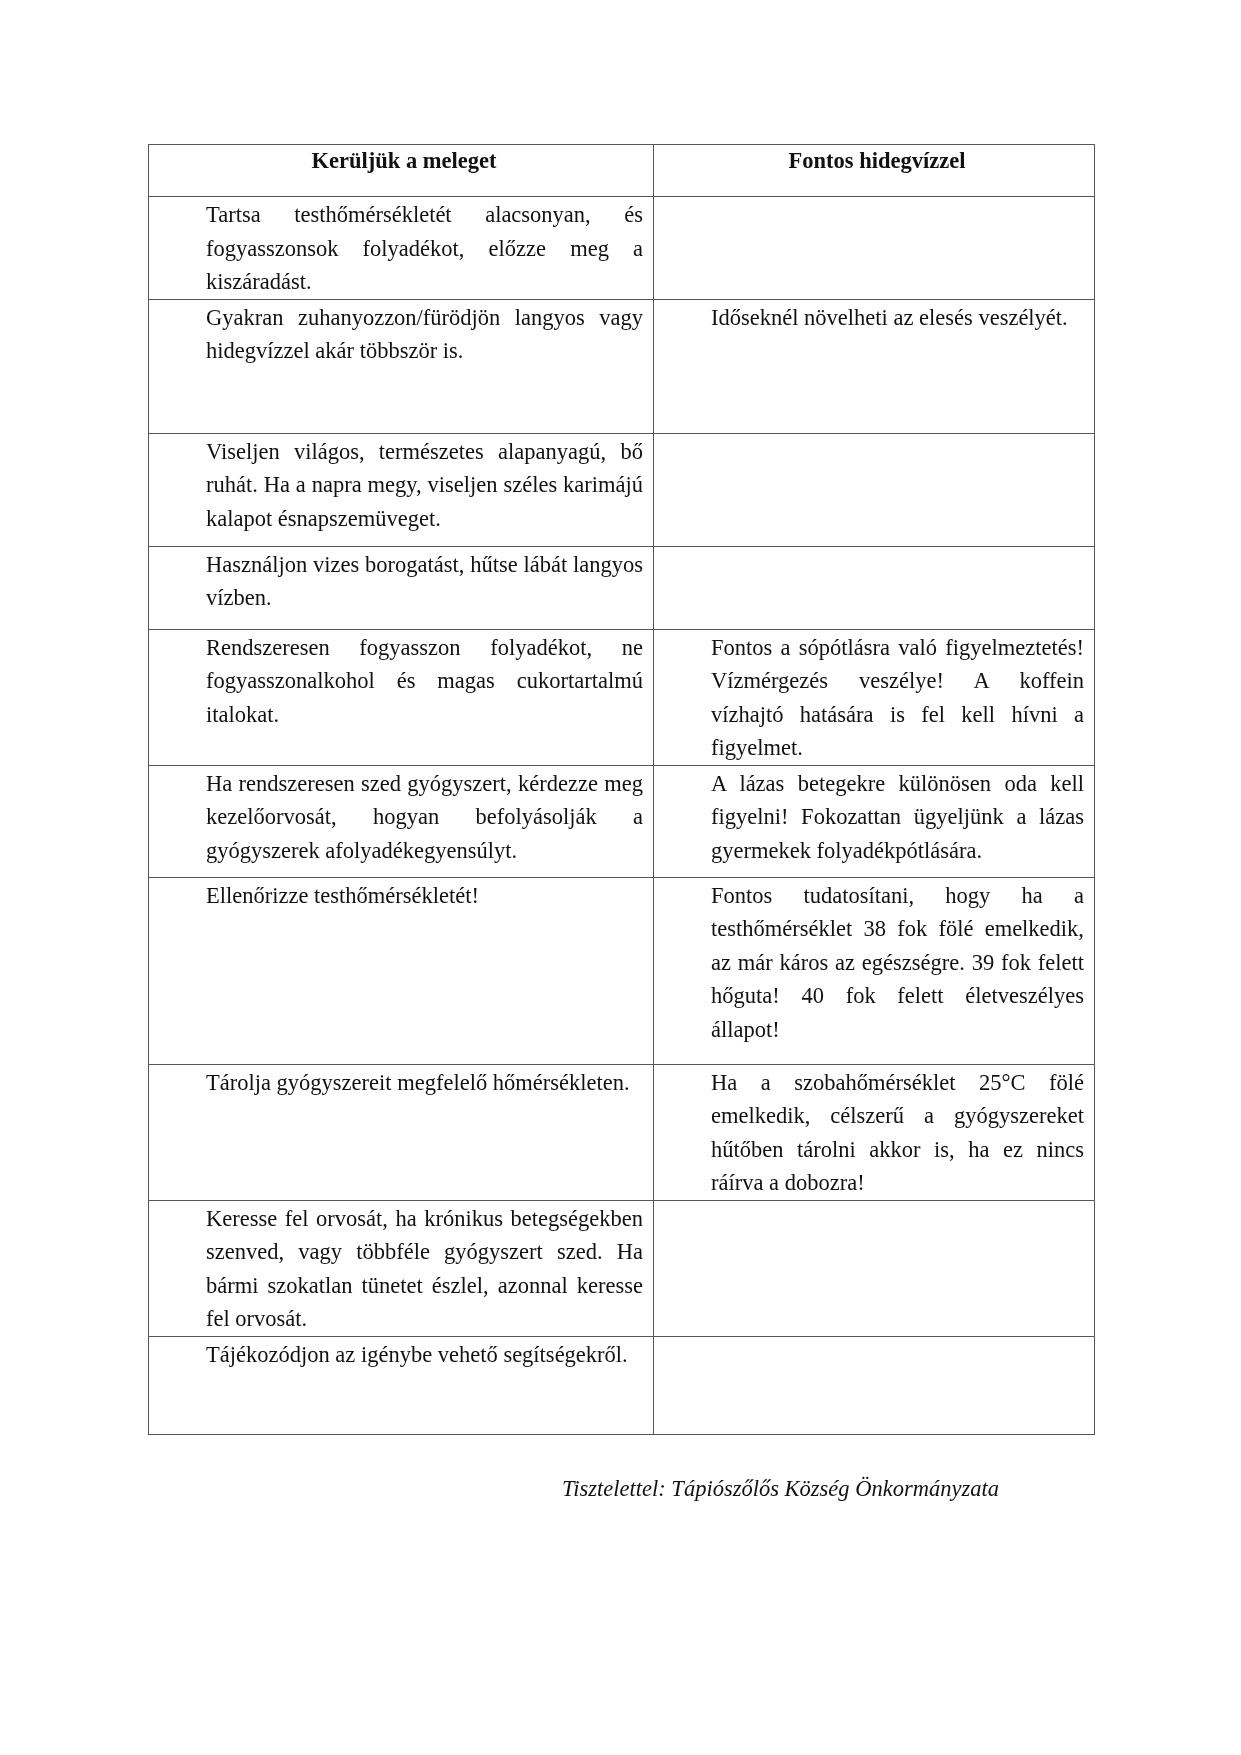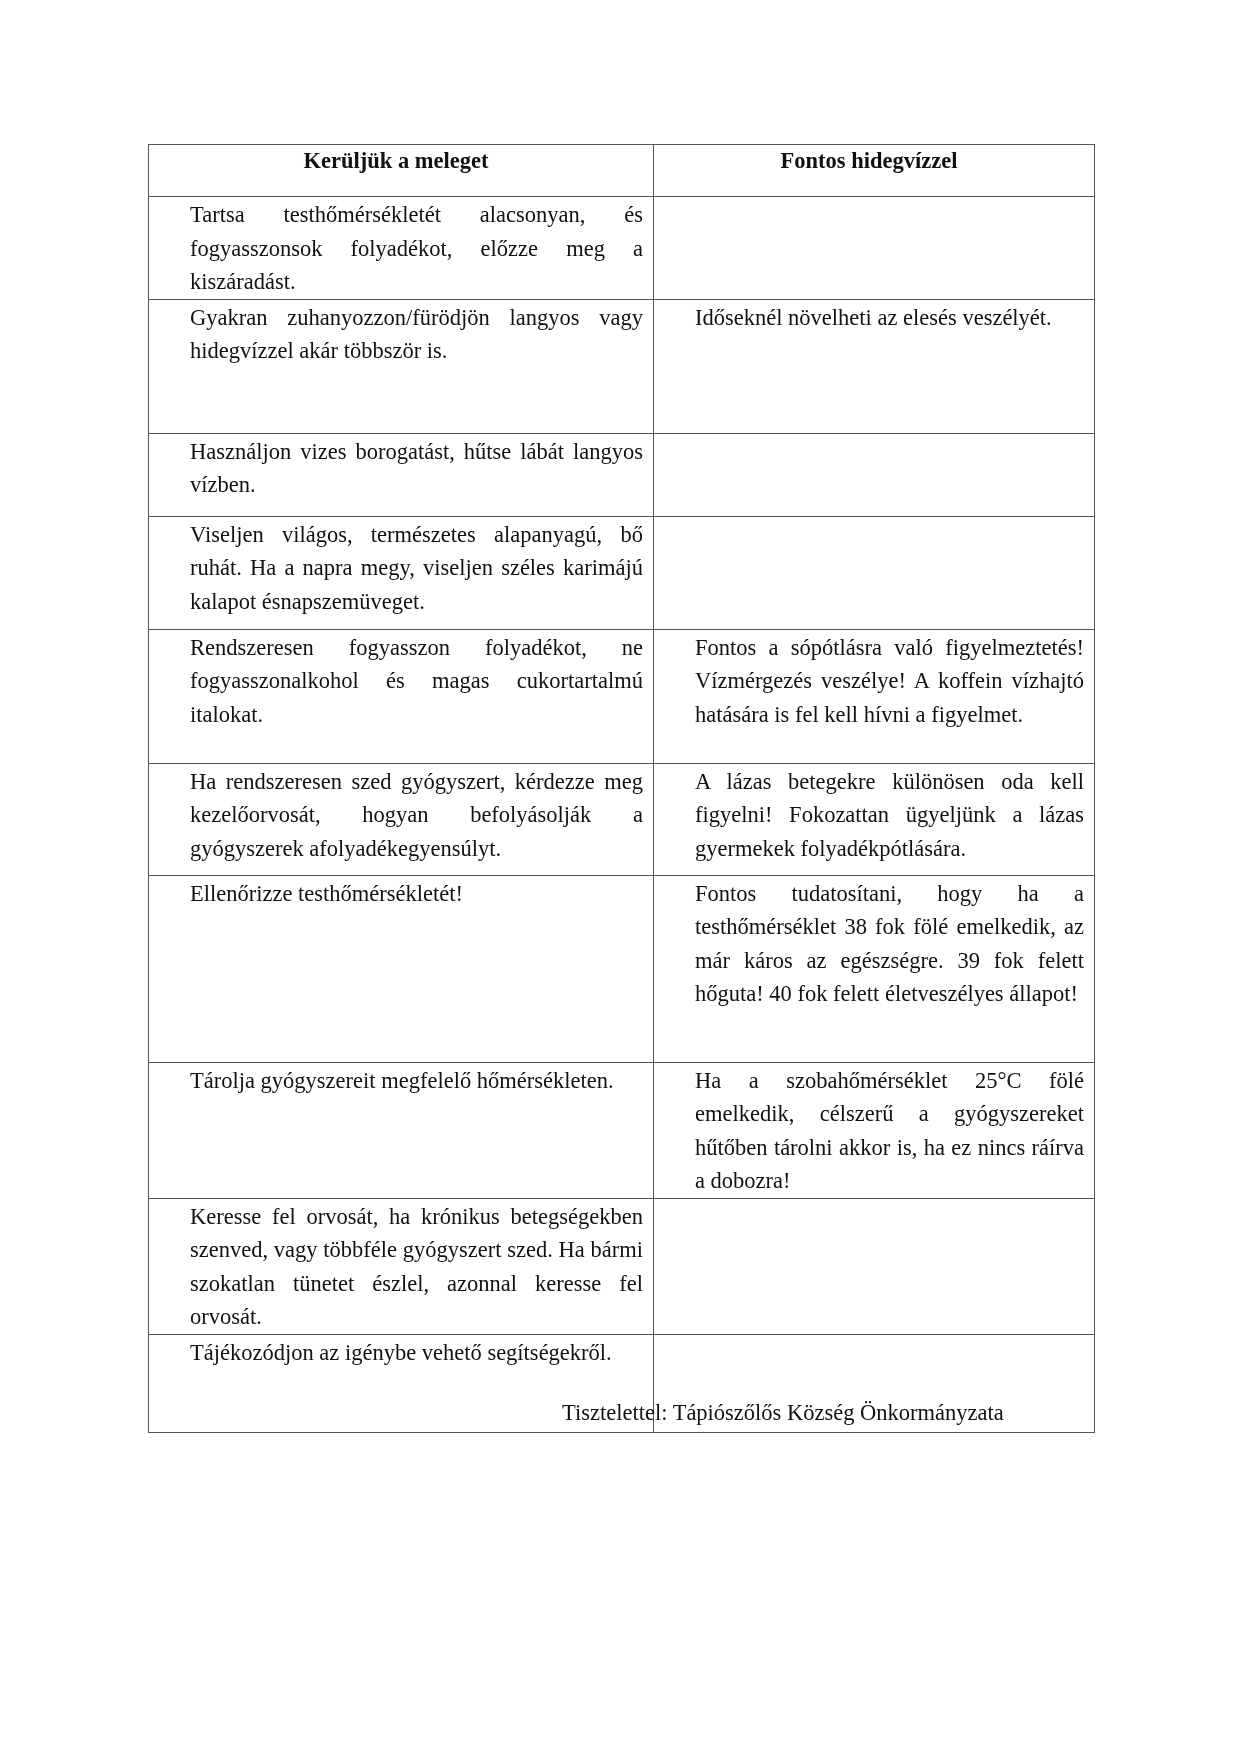--- a/index.html
+++ b/index.html
@@ -21,38 +21,39 @@
       top: 144px;
       width: 946px;
       border-collapse: collapse;
       table-layout: fixed;
     }
     .page-table td, .page-table th {
       border: 1.5px solid #555555;
       vertical-align: top;
       font-size: 22.5px;
       line-height: 33.5px;
-      padding: 1px 10px 0 0;
+      padding: 1px 10px 0 16px;
       text-align: justify;
       text-align-last: left;
     }
     .page-table th {
       font-weight: bold;
       text-align: center;
       text-align-last: center;
       padding-top: 0;
       line-height: 32px;
     }
     .page-table .col-a { width: 505px; }
     .page-table .col-b { width: 441px; }
     .cell-text { display: block; margin-left: 41px; }
     .signature {
       position: absolute;
       left: 562px;
-      top: 1398px;
+      top: 1474px;
+      font-style: italic;
       font-size: 22.5px;
       line-height: 30px;
       white-space: nowrap;
     }
   </style>
 </head>
 <body>
 
 <table class="page-table">
   <colgroup>
@@ -75,31 +76,31 @@
         </td>
     </tr>
     <tr style="height:134px">
       <td>
           <span class="cell-text">Gyakran zuhanyozzon/fürödjön langyos vagy hidegvízzel akár többször is.</span>
         </td>
       <td>
           <span class="cell-text">Időseknél növelheti az elesés veszélyét.</span>
         </td>
     </tr>
-    <tr style="height:83px">
+    <tr style="height:113px">
       <td>
-          <span class="cell-text">Használjon vizes borogatást, hűtse lábát langyos vízben.</span>
+          <span class="cell-text">Viseljen világos, természetes alapanyagú, bő ruhát. Ha a napra megy, viseljen széles karimájú kalapot ésnapszemüveget.</span>
         </td>
       <td>
           <span class="cell-text"></span>
         </td>
     </tr>
-    <tr style="height:113px">
+    <tr style="height:83px">
       <td>
-          <span class="cell-text">Viseljen világos, természetes alapanyagú, bő ruhát. Ha a napra megy, viseljen széles karimájú kalapot ésnapszemüveget.</span>
+          <span class="cell-text">Használjon vizes borogatást, hűtse lábát langyos vízben.</span>
         </td>
       <td>
           <span class="cell-text"></span>
         </td>
     </tr>
     <tr style="height:134px">
       <td>
           <span class="cell-text">Rendszeresen fogyasszon folyadékot, ne fogyasszonalkohol és magas cukortartalmú italokat.</span>
         </td>
       <td>

